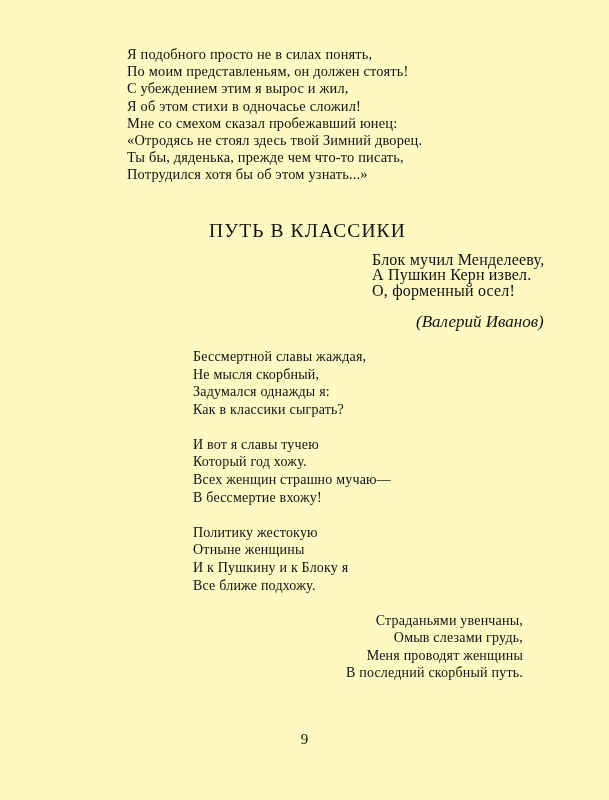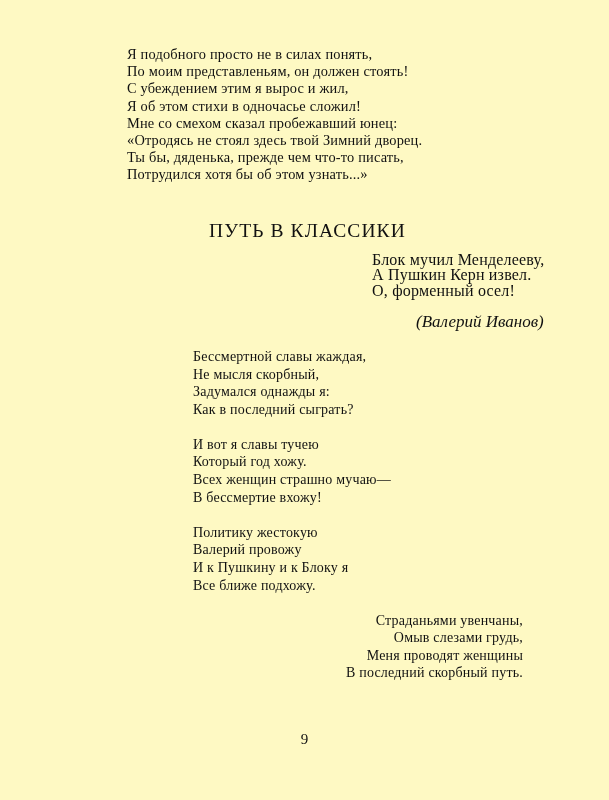--- a/index.html
+++ b/index.html
@@ -129,34 +129,34 @@
     <div class="epigraph-line">О, форменный осел!</div>
     <div class="epigraph-source">(Валерий Иванов)</div>
   </div>
 
   <div class="poem-body">
 
     <div class="stanza">
       <div class="verse-line">Бессмертной славы жаждая,</div>
       <div class="verse-line">Не мысля скорбный,</div>
       <div class="verse-line">Задумался однажды я:</div>
-      <div class="verse-line">Как в последний сыграть?</div>
+      <div class="verse-line">Как в классики сыграть?</div>
     </div>
 
 
     <div class="stanza">
       <div class="verse-line">И вот я славы тучею</div>
       <div class="verse-line">Который год хожу.</div>
       <div class="verse-line">Всех женщин страшно мучаю—</div>
       <div class="verse-line">В бессмертие вхожу!</div>
     </div>
 
     <div class="stanza">
       <div class="verse-line">Политику жестокую</div>
-      <div class="verse-line">Валерий провожу</div>
+      <div class="verse-line">Отныне женщины</div>
       <div class="verse-line">И к Пушкину и к Блоку я</div>
       <div class="verse-line">Все ближе подхожу.</div>
     </div>
 
     <div class="stanza">
       <div class="verse-line">Страданьями увенчаны,</div>
       <div class="verse-line">Омыв слезами грудь,</div>
       <div class="verse-line">Меня проводят женщины</div>
       <div class="verse-line">В последний скорбный путь.</div>
     </div>

